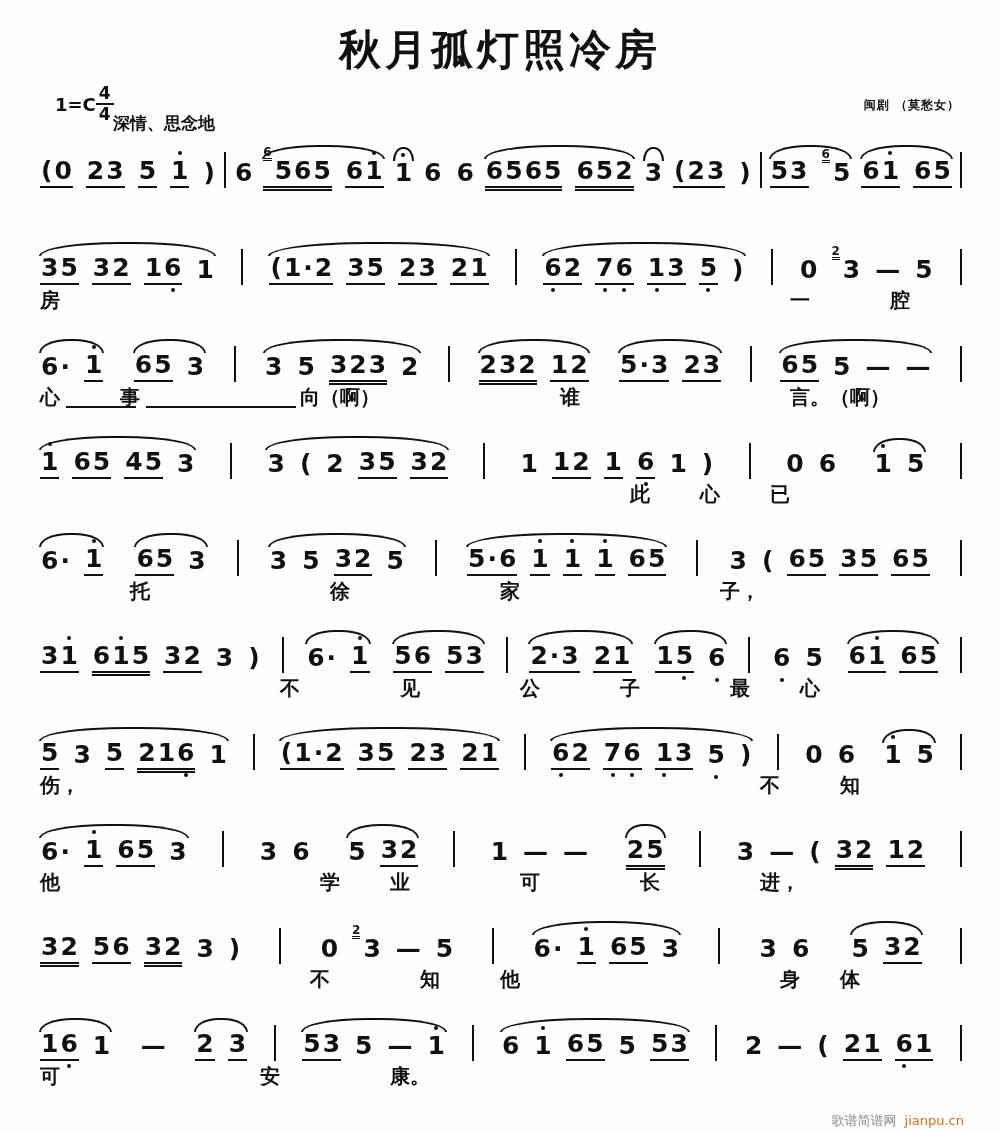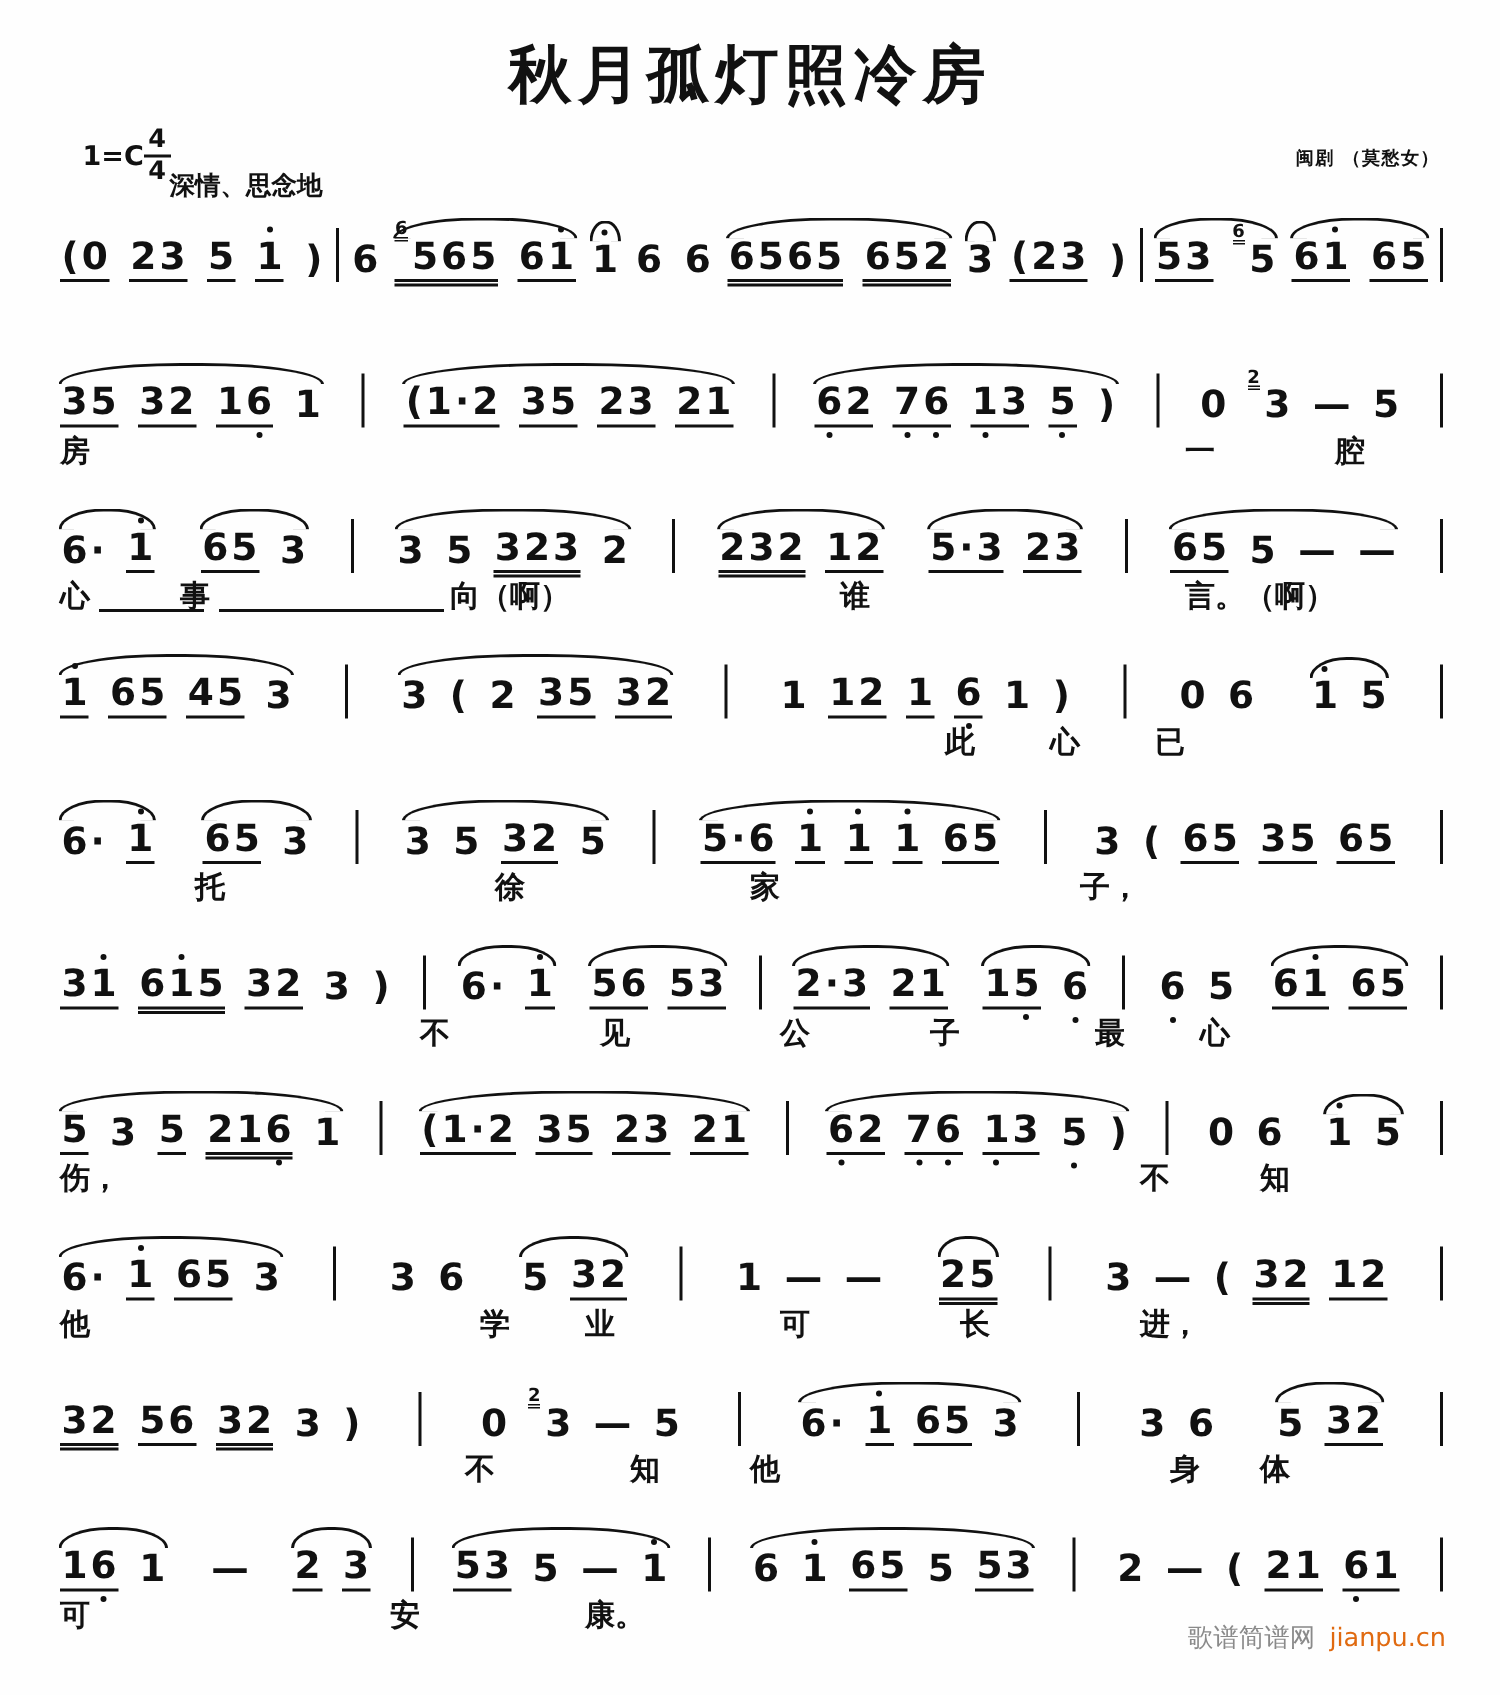--- a/index.html
+++ b/index.html
@@ -30,21 +30,21 @@
   .dt{position:absolute;left:50%;transform:translateX(-50%);width:4px;height:4px;border-radius:50%;background:#111;}
   .da{top:-7px;}
   .db{bottom:-11px;}
   .grace{position:relative;top:-12px;font-size:12px;font-weight:800;line-height:1;
          border-bottom:3px double #111;margin-right:2px;align-self:flex-start;}
   .bar{width:2px;height:36px;background:#111;align-self:flex-end;}
   .lyrics{position:relative;height:34px;font-size:20px;font-weight:700;}
   .ly{position:absolute;top:2px;white-space:nowrap;display:inline-flex;align-items:flex-end;}
   .ext{display:inline-block;height:2px;background:#111;margin:0 0 3px 6px;}
   
-  .watermark{position:absolute;right:36px;bottom:27px;font-size:17px;margin-left:42px;}
+  .watermark{position:absolute;right:36px;bottom:0;font-size:13px;margin-left:42px;}
   .wm-name{color:#8a8a8a;}
   .wm-url{color:#e06a10;margin-left:4px;}
 </style>
 </head>
 <body>
 
 <div class="page">
   <h1 class="title">秋月孤灯照冷房</h1>
 
   <div class="key-time">

